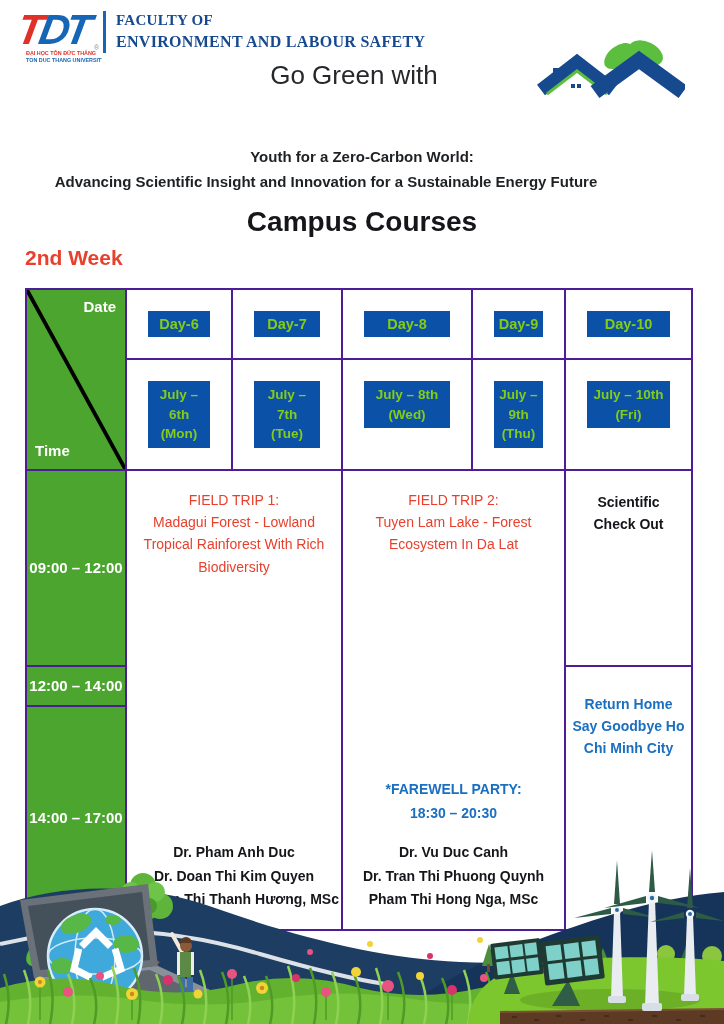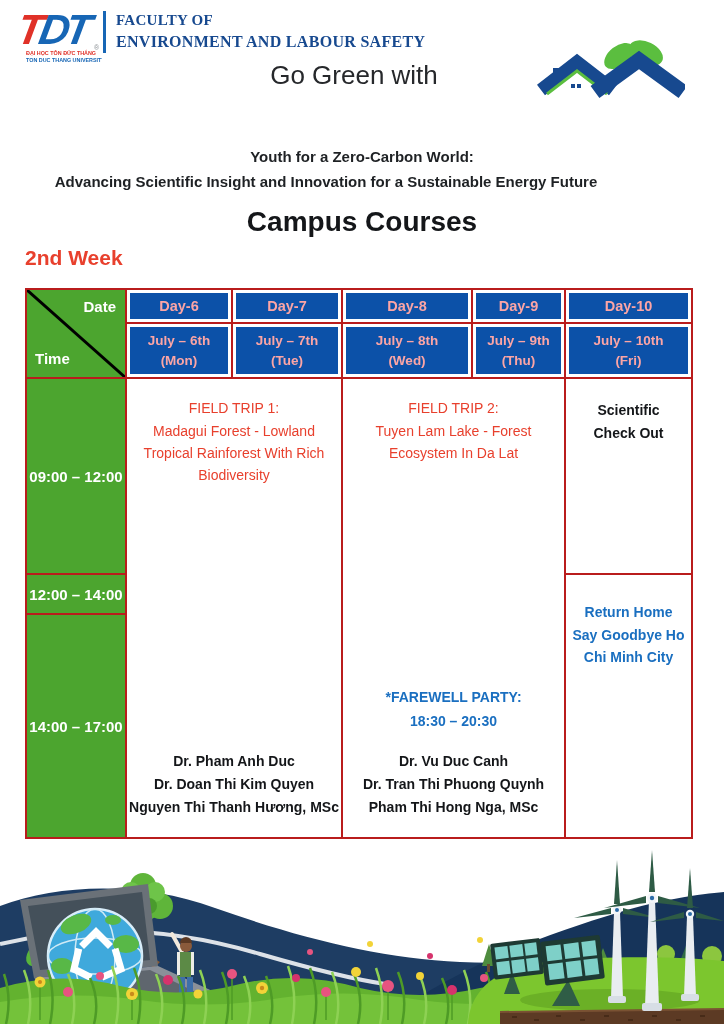--- a/index.html
+++ b/index.html
@@ -18,28 +18,28 @@
   
   .go-green { position:absolute; left:0; top:60px; width:708px; text-align:center; font-size:26px; font-weight:500; color:#26282b; }
   .house-logo { position:absolute; left:533px; top:40px; }
   .camp-title { position:absolute; left:0; top:102px; width:724px; text-align:center; font-size:31px; font-weight:800; letter-spacing:-.3px; color:#4cb42c; }
   .sub1 { position:absolute; left:0; top:148px; width:724px; text-align:center; font-size:15px; font-weight:bold; color:#1e2124; }
   .sub2 { position:absolute; left:0; top:173px; width:652px; text-align:center; font-size:15px; font-weight:bold; color:#1e2124; }
   .campus-title { position:absolute; left:0; top:206px; width:724px; text-align:center; font-size:28px; font-weight:800; color:#141619; }
   .week-label { position:absolute; left:25px; top:246px; font-size:21px; font-weight:800; color:#e8402d; }
   
   .sched { position:absolute; left:25px; top:288px; border-collapse:collapse; table-layout:fixed; }
-  .sched td { border:2px solid #b91c1c; vertical-align:top; background:#fff; }
+  .sched td { border:2px solid #4c1d95; vertical-align:top; background:#fff; }
   .corner { background:#4ca52f !important; position:relative; }
   .corner .diag { position:absolute; inset:0; width:100%; height:100%; }
   .corner .lbl { position:absolute; color:#fff; font-weight:bold; font-size:15px; }
   .corner .lbl-date { top:8px; right:9px; }
   .corner .lbl-time { bottom:10px; left:8px; }
   .hdr-cell { padding:0 !important; }
-  .pill { background:#0c51a8; color:#fca5a5; font-weight:bold; text-align:center; margin:3px; }
+  .pill { background:#0c51a8; color:#84cc16; font-weight:bold; text-align:center; margin:21px; }
   .pill.day { font-size:14.5px; padding:5px 2px; }
   .pill.date { font-size:13.5px; line-height:1.45; padding:4px 2px; }
   .time-cell { background:#4ca52f !important; color:#fff; font-weight:bold; font-size:15px; text-align:center; vertical-align:middle !important; }
   .ft-cell { padding:0 !important; }
   .ft-wrap { height:458px; display:flex; flex-direction:column; align-items:center; text-align:center; }
   .ft-title { margin-top:18px; color:#e8402d; font-weight:normal; font-size:14px; line-height:1.6; }
   .ft-title .t2 { display:block; max-width:208px; margin:0 auto; }
   .ft-spacer { flex:1; }
   .farewell { color:#1a6fc0; font-weight:bold; font-size:14px; line-height:1.7; margin-bottom:16px; }
   .lecturers { font-weight:bold; font-size:14px; line-height:1.65; margin-bottom:18px; color:#141619; }

